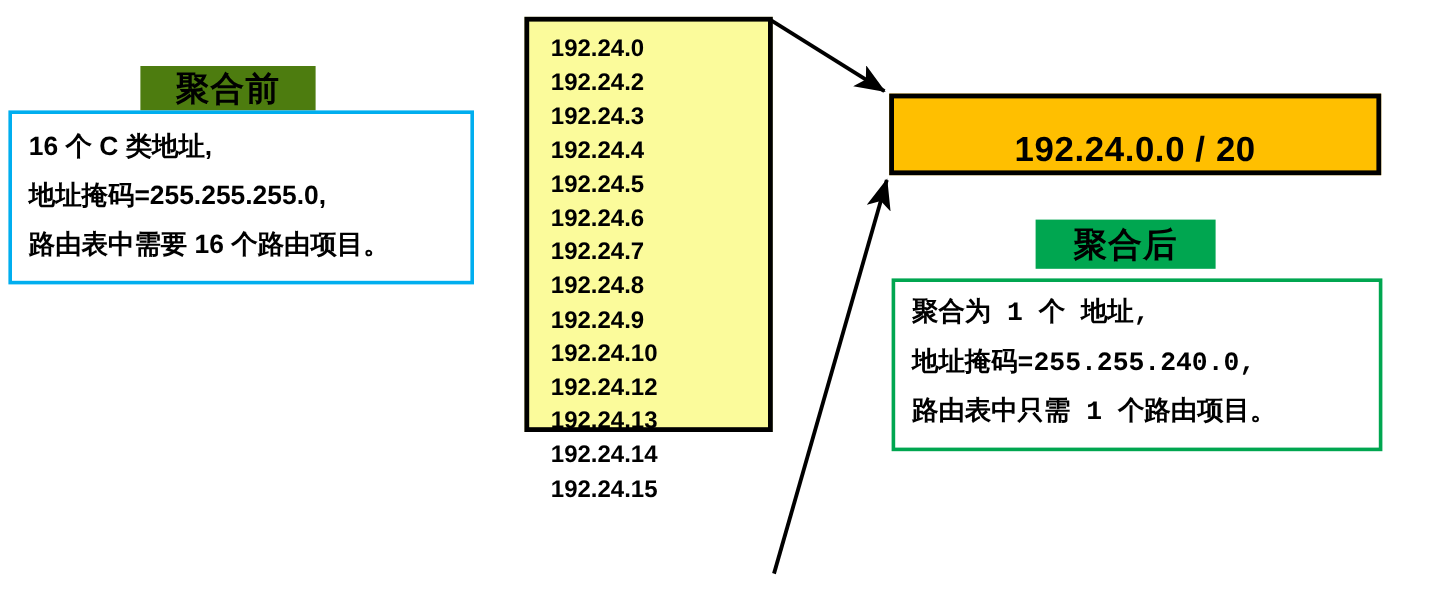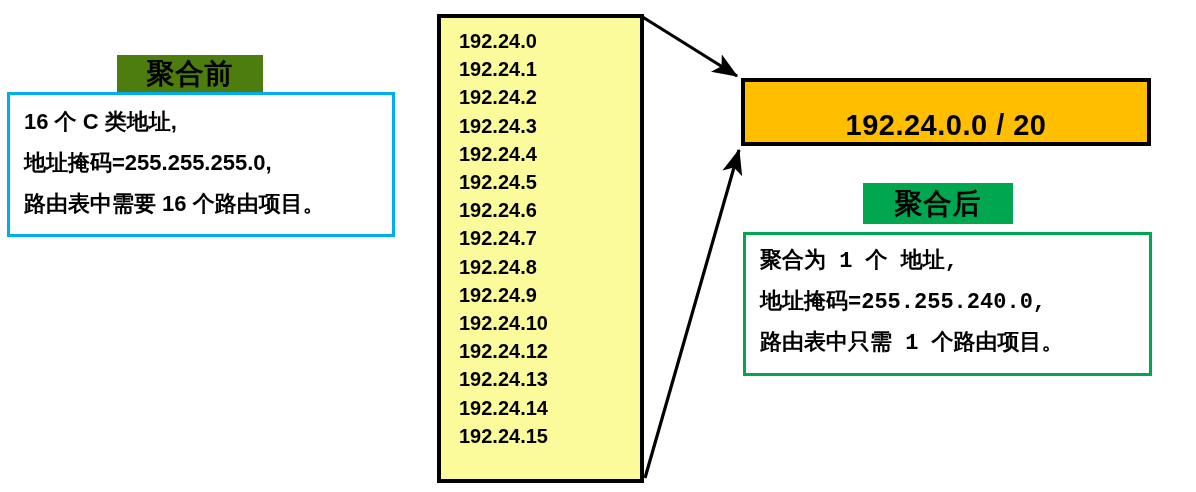--- a/index.html
+++ b/index.html
@@ -90,21 +90,21 @@
     line-height: 41px;
     font-family: Liberation Mono, monospace;
   }
 
   
   #address-list {
     position: absolute;
     left: 437px;
     top: 14px;
     width: 207px;
-    height: 469px;
+    height: 346px;
     background: #FBFB9B;
     border: 4px solid #000000;
     box-sizing: border-box;
     padding: 9px 0 0 18px;
   }
   #address-list .addr {
     font-size: 20px;
     font-weight: bold;
     line-height: 28.2px;
     color: #000000;
@@ -150,21 +150,20 @@
   <div class="tab" id="before-tab">聚合前</div>
 
   <div class="panel" id="before-panel">
     <div class="line">16 个 C 类地址,</div>
     <div class="line">地址掩码=255.255.255.0,</div>
     <div class="line">路由表中需要 16 个路由项目。</div>
   </div>
 
   <div id="address-list">
     <div class="addr">192.24.0</div>
-    <div class="addr">192.24.1</div>
     <div class="addr">192.24.2</div>
     <div class="addr">192.24.3</div>
     <div class="addr">192.24.4</div>
     <div class="addr">192.24.5</div>
     <div class="addr">192.24.6</div>
     <div class="addr">192.24.7</div>
     <div class="addr">192.24.8</div>
     <div class="addr">192.24.9</div>
     <div class="addr">192.24.10</div>
     <div class="addr">192.24.12</div>

